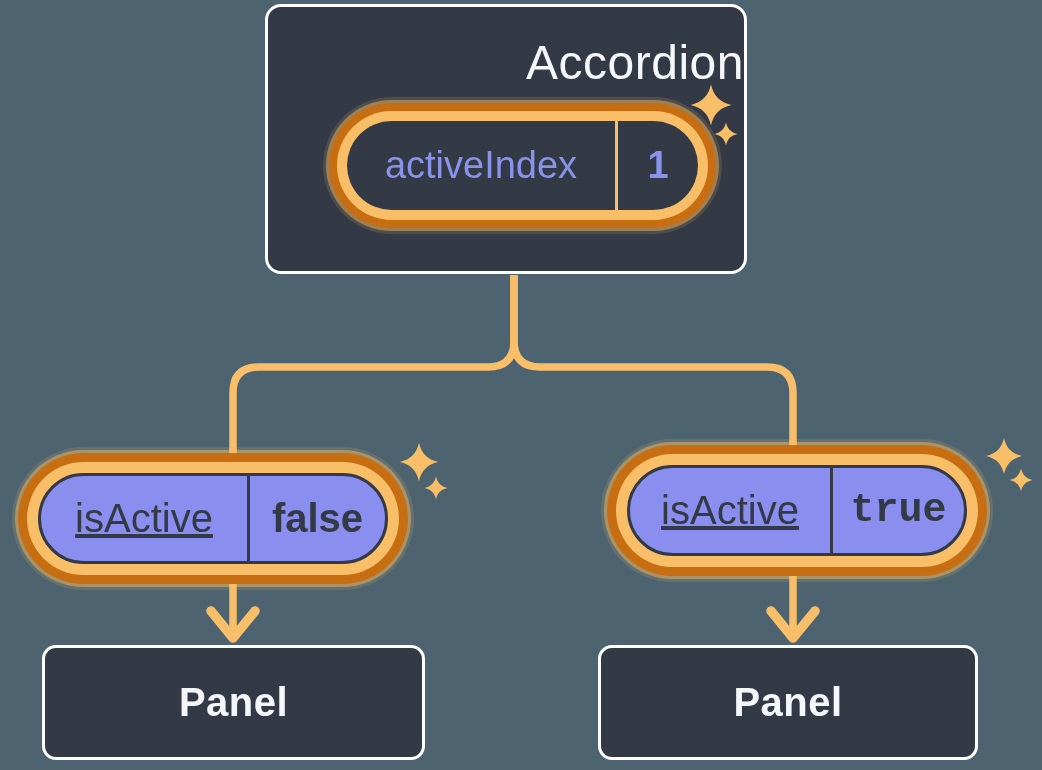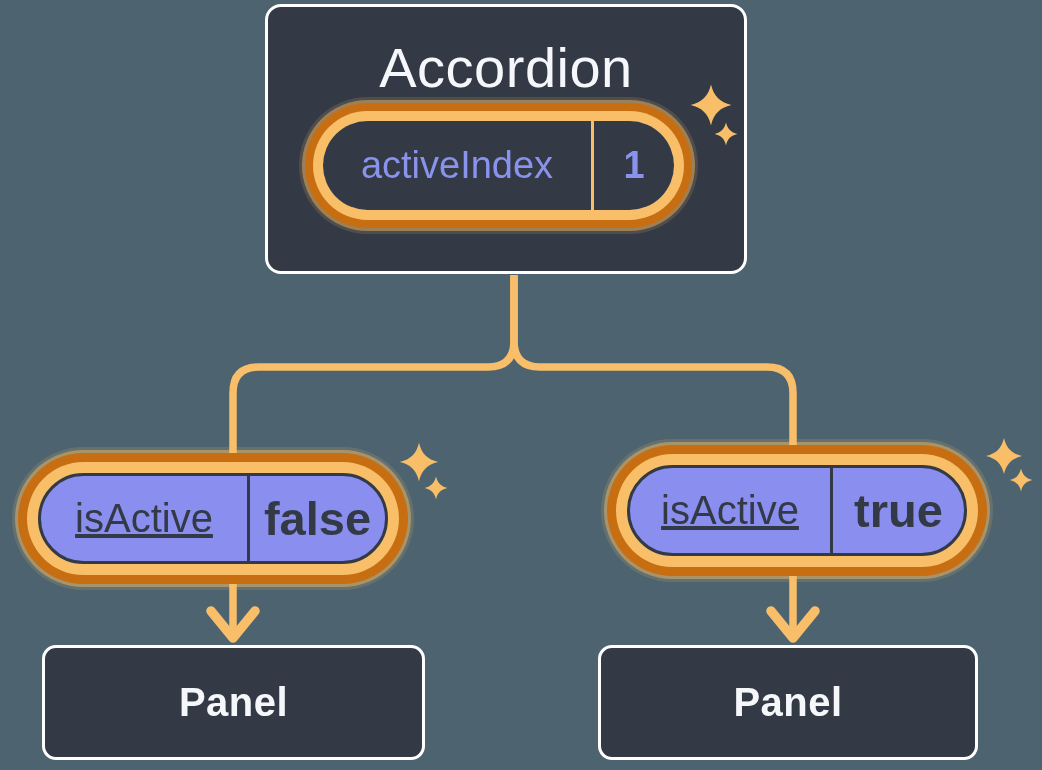--- a/index.html
+++ b/index.html
@@ -12,45 +12,45 @@
   .canvas{position:relative;width:1042px;height:770px;background:var(--background);overflow:hidden;}
   svg.layer{position:absolute;left:0;top:0;width:1042px;height:770px;pointer-events:none;}
   .connector-path{stroke:var(--connector);stroke-width:7.5;fill:none;}
   .arrow-head{stroke:var(--connector);stroke-width:9.5;fill:none;stroke-linecap:round;stroke-linejoin:round;}
   .sparkle{fill:var(--orange_light);}
 
   
   .node{position:absolute;box-sizing:border-box;background:var(--node_fill);
         border:3px solid var(--node_border);border-radius:16px;}
   .accordion-node{left:265px;top:4px;width:482px;height:270px;}
-  .node-title{color:var(--text_light);font-size:56px;text-align:center;margin-top:28px;letter-spacing:.5px;}
+  .node-title{color:var(--text_light);font-size:48px;text-align:right;margin-top:28px;letter-spacing:.5px;}
 
   
   .pill{position:absolute;box-sizing:border-box;border-radius:999px;background:var(--orange_dark);
         box-shadow:0 0 0 3px rgba(248,190,104,.45), 0 0 0 6px rgba(248,190,104,.15);}
   .pill-ring{box-sizing:border-box;width:100%;height:100%;border-radius:999px;background:var(--orange_light);}
   .pill-core{box-sizing:border-box;width:100%;height:100%;border-radius:999px;display:flex;align-items:stretch;overflow:hidden;}
 
-  .state-pill{left:305px;top:103px;width:387px;height:125px;padding:8px;}
+  .state-pill{left:329px;top:103px;width:387px;height:125px;padding:8px;}
   .state-pill .pill-ring{padding:10px;}
   .state-pill .pill-core{background:var(--node_fill);}
   .state-pill .pill-divider{width:3px;background:var(--orange_light);}
   .state-pill .pill-label,.state-pill .pill-value{color:var(--purple_text);}
   .state-pill .pill-label{font-size:38px;}
   .state-pill .pill-value{width:80px;font-size:38px;font-weight:bold;}
 
   .prop-pill{width:390px;height:131px;padding:9px;}
   .prop-pill .pill-ring{padding:11px;}
   .prop-pill .pill-core{background:var(--purple_fill);border:3px solid var(--text_dark);}
   .prop-pill .pill-divider{width:3px;background:var(--text_dark);}
   .prop-pill .pill-label{font-size:40px;color:var(--text_dark);text-decoration:underline;}
-  .prop-pill .pill-value{width:135px;font-size:47px;font-weight:bold;color:var(--text_dark);}
+  .prop-pill .pill-value{width:135px;font-size:40px;font-weight:bold;color:var(--text_dark);}
   .prop-pill-left{left:18px;top:453px;}
   .prop-pill-right{left:607px;top:445px;width:380px;}
-  .prop-pill-right .pill-value{width:131px;}
+  .prop-pill-right .pill-value{width:131px;font-family:Liberation Mono, monospace;}
 
   .pill-label,.pill-value{display:flex;align-items:center;justify-content:center;}
   .pill-label{flex:1;}
 
   
   .panel-node{border-radius:14px;display:flex;align-items:center;justify-content:center;font-weight:bold;}
   .panel-left{left:42px;top:645px;width:383px;height:115px;}
   .panel-right{left:598px;top:645px;width:380px;height:115px;}
   .panel-title{color:var(--text_light);font-size:40px;letter-spacing:.5px;}
 </style>

